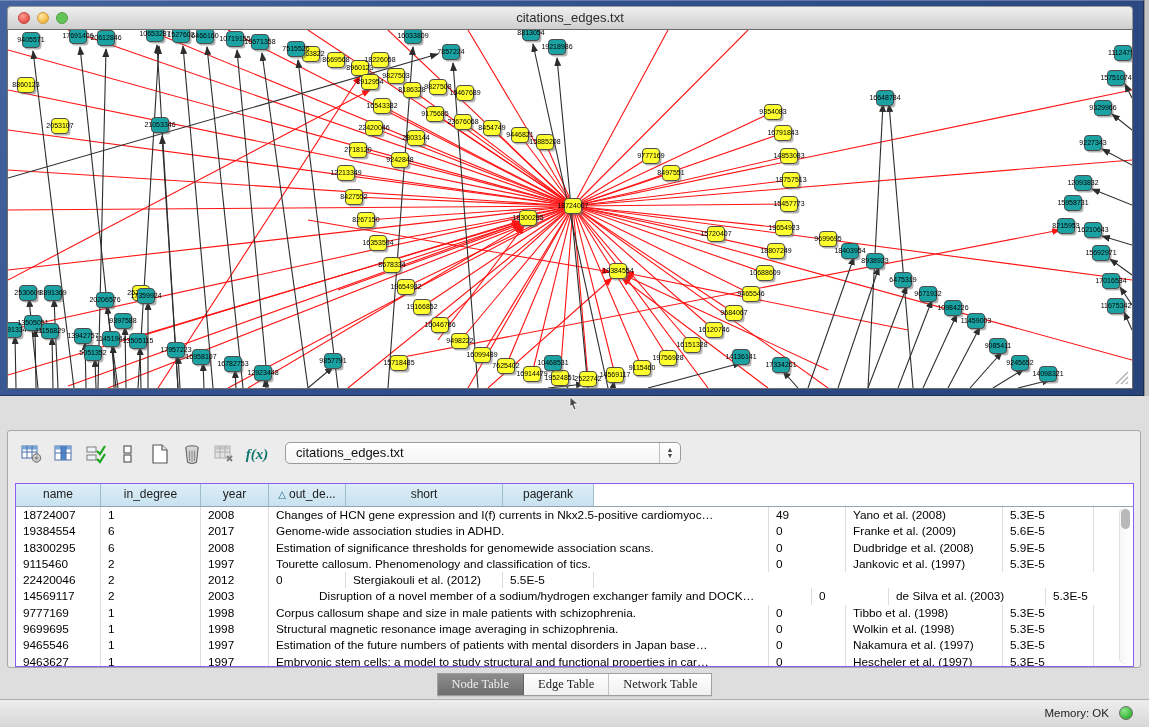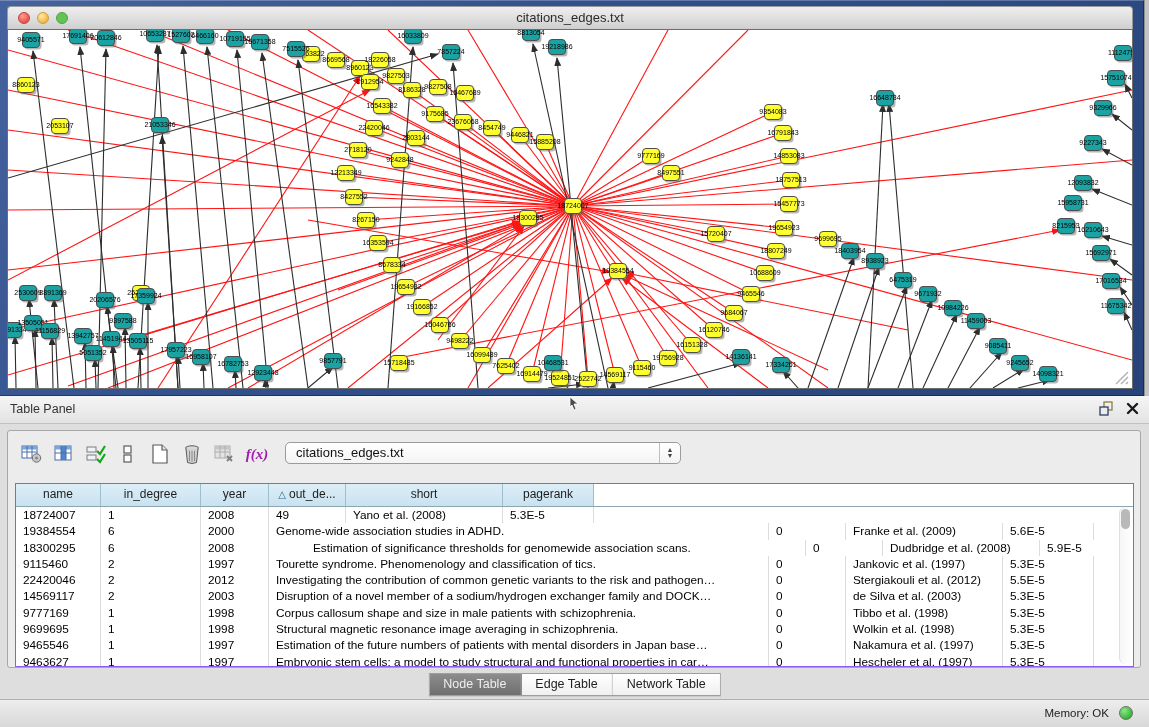--- a/index.html
+++ b/index.html
@@ -46,21 +46,21 @@
     border-bottom:1px solid #c2c2c2;box-sizing:border-box;
   }
   .panel-title{position:absolute;left:10px;top:6px;font-size:12.5px;color:#333;}
   .panel-icons{position:absolute;right:10px;top:5px;display:flex;gap:12px;align-items:center;}
   .panel-box{
     position:absolute;left:7px;top:34px;width:1134px;height:238px;
     background:#ececec;border:1px solid #a7a7a7;border-radius:3px;box-sizing:border-box;
   }
   .toolbar{position:absolute;left:8px;top:8px;height:30px;display:flex;align-items:center;}
   .tool-btn{width:30px;height:26px;display:flex;align-items:center;justify-content:center;border:none;background:transparent;padding:0;margin:0 1px;}
-  .fx{font-family:"Liberation Serif","DejaVu Serif",serif;font-style:italic;font-weight:bold;font-size:15px;color:#a21caf;width:34px;text-align:center;}
+  .fx{font-family:"Liberation Serif","DejaVu Serif",serif;font-style:italic;font-weight:bold;font-size:15px;color:#0f766e;width:34px;text-align:center;}
   .combo{
     position:absolute;left:277px;top:11px;width:396px;height:22px;
     background:linear-gradient(#ffffff,#f4f4f4);
     border:1px solid #9b9b9b;border-radius:5px;box-sizing:border-box;
     font-size:13px;color:#111;line-height:20px;padding-left:10px;
   }
   .combo .stepper{
     position:absolute;right:0;top:0;bottom:0;width:20px;border-left:1px solid #c0c0c0;
     display:flex;flex-direction:column;align-items:center;justify-content:center;color:#444;
   }
@@ -87,20 +87,21 @@
   .vscroll{
     position:absolute;top:23px;right:1px;width:12px;bottom:2px;
     background:linear-gradient(90deg,#f6f6f6,#ffffff);border-left:1px solid #e0e0e0;border-radius:6px;
   }
   .vthumb{position:absolute;top:2px;left:1px;width:9px;height:20px;border-radius:5px;background:#b9b9b9;}
   
   .tabs{
     position:absolute;left:50%;transform:translateX(-50%);top:277px;height:21px;display:flex;
     border:1px solid #9e9e9e;border-radius:0;overflow:hidden;background:#fff;
     box-shadow:0 1px 1px rgba(0,0,0,.15);
+    font-family:Liberation Serif, serif;
   }
   .tab{
     height:21px;line-height:21px;font-size:12.5px;color:#222;background:linear-gradient(#ffffff,#f0f0f0);
     padding:0 14px;border-right:1px solid #c2c2c2;
   }
   .tab:last-child{border-right:none;}
   .tab.selected{background:linear-gradient(#8d8d8d,#6e6e6e);color:#efefef;border-right-color:#5f5f5f;}
   
   .status-bar{
     position:absolute;left:0;top:699px;width:1149px;height:28px;
@@ -853,32 +854,20 @@
     </svg>
   </div>
 </div>
 <div class="right-sliver"></div>
 
 <svg class="cursor" width="12" height="14">
   <polygon points="1,0 9,7 5,7 7,12 5,13 3,8 1,10" fill="#4a4a4a" stroke="#ffffff" stroke-width="0.8"></polygon>
 </svg>
 
 <div class="table-panel">
-  <div class="panel-header">
-    <span class="panel-title">Table Panel</span>
-    <span class="panel-icons">
-      <svg width="15" height="15">
-        <rect x="5" y="1" width="8" height="8" fill="none" stroke="#8a8040" stroke-width="1.3"></rect>
-        <rect x="1" y="6" width="8" height="8" fill="#ececec" stroke="#2d3d66" stroke-width="1.3"></rect>
-      </svg>
-      <svg width="13" height="13">
-        <path d="M2 2 L11 11 M11 2 L2 11" stroke="#1c1c1c" stroke-width="2.4" stroke-linecap="round"></path>
-      </svg>
-    </span>
-  </div>
 
   <div class="panel-box">
     <div class="toolbar">
       <button class="tool-btn">
         <svg width="22" height="20">
           <rect x="1" y="2" width="15" height="12" fill="#fff" stroke="#4a6ea9"></rect>
           <rect x="1" y="2" width="15" height="3.5" fill="#7aa7d9"></rect>
           <path d="M6 2 V14 M11 2 V14 M1 8 H16" stroke="#4a6ea9" stroke-width="1"></path>
           <circle cx="15.5" cy="14" r="4.2" fill="#c9c9c9" stroke="#6e6e6e"></circle>
           <circle cx="15.5" cy="14" r="1.6" fill="#8b8b8b"></circle>
@@ -945,65 +934,65 @@
           <div class="th" style="width: 68px;"><span>year</span></div>
           <div class="th" style="width: 77px;"><span class="sort-glyph">△</span><span>out_de...</span></div>
           <div class="th" style="width: 157px;"><span>short</span></div>
           <div class="th" style="width: 91px;"><span>pagerank</span></div>
         </div>
       <div class="tbody" id="tbody">
           <div class="tr">
             <div class="td" style="width: 85px;">18724007</div>
             <div class="td" style="width: 100px;">1</div>
             <div class="td" style="width: 68px;">2008</div>
+            <div class="td" style="width: 500px;">Changes of HCN gene expression and I(f) currents in Nkx2.5-positive cardiomyoc…</div>
             <div class="td" style="width: 77px;">49</div>
             <div class="td" style="width: 157px;">Yano et al. (2008)</div>
             <div class="td" style="width: 91px;">5.3E-5</div>
           </div>
           <div class="tr">
             <div class="td" style="width: 85px;">19384554</div>
             <div class="td" style="width: 100px;">6</div>
-            <div class="td" style="width: 68px;">2000</div>
+            <div class="td" style="width: 68px;">2017</div>
             <div class="td" style="width: 500px;">Genome-wide association studies in ADHD.</div>
             <div class="td" style="width: 77px;">0</div>
             <div class="td" style="width: 157px;">Franke et al. (2009)</div>
             <div class="td" style="width: 91px;">5.6E-5</div>
           </div>
           <div class="tr">
             <div class="td" style="width: 85px;">18300295</div>
             <div class="td" style="width: 100px;">6</div>
             <div class="td" style="width: 68px;">2008</div>
-            <div class="td" style="width: 500px; margin-left: 37px;">Estimation of significance thresholds for genomewide association scans.</div>
+            <div class="td" style="width: 500px;">Estimation of significance thresholds for genomewide association scans.</div>
             <div class="td" style="width: 77px;">0</div>
             <div class="td" style="width: 157px;">Dudbridge et al. (2008)</div>
             <div class="td" style="width: 91px;">5.9E-5</div>
           </div>
           <div class="tr">
             <div class="td" style="width: 85px;">9115460</div>
             <div class="td" style="width: 100px;">2</div>
             <div class="td" style="width: 68px;">1997</div>
-            <div class="td" style="width: 500px;">Tourette syndrome. Phenomenology and classification of tics.</div>
+            <div class="td" style="width: 500px;">Tourette callosum. Phenomenology and classification of tics.</div>
             <div class="td" style="width: 77px;">0</div>
             <div class="td" style="width: 157px;">Jankovic et al. (1997)</div>
             <div class="td" style="width: 91px;">5.3E-5</div>
           </div>
           <div class="tr">
             <div class="td" style="width: 85px;">22420046</div>
             <div class="td" style="width: 100px;">2</div>
             <div class="td" style="width: 68px;">2012</div>
-            <div class="td" style="width: 500px;">Investigating the contribution of common genetic variants to the risk and pathogen…</div>
             <div class="td" style="width: 77px;">0</div>
             <div class="td" style="width: 157px;">Stergiakouli et al. (2012)</div>
             <div class="td" style="width: 91px;">5.5E-5</div>
           </div>
           <div class="tr">
             <div class="td" style="width: 85px;">14569117</div>
             <div class="td" style="width: 100px;">2</div>
             <div class="td" style="width: 68px;">2003</div>
-            <div class="td" style="width: 500px;">Disruption of a novel member of a sodium/hydrogen exchanger family and DOCK…</div>
+            <div class="td" style="width: 500px; margin-left: 43px;">Disruption of a novel member of a sodium/hydrogen exchanger family and DOCK…</div>
             <div class="td" style="width: 77px;">0</div>
             <div class="td" style="width: 157px;">de Silva et al. (2003)</div>
             <div class="td" style="width: 91px;">5.3E-5</div>
           </div>
           <div class="tr">
             <div class="td" style="width: 85px;">9777169</div>
             <div class="td" style="width: 100px;">1</div>
             <div class="td" style="width: 68px;">1998</div>
             <div class="td" style="width: 500px;">Corpus callosum shape and size in male patients with schizophrenia.</div>
             <div class="td" style="width: 77px;">0</div>

